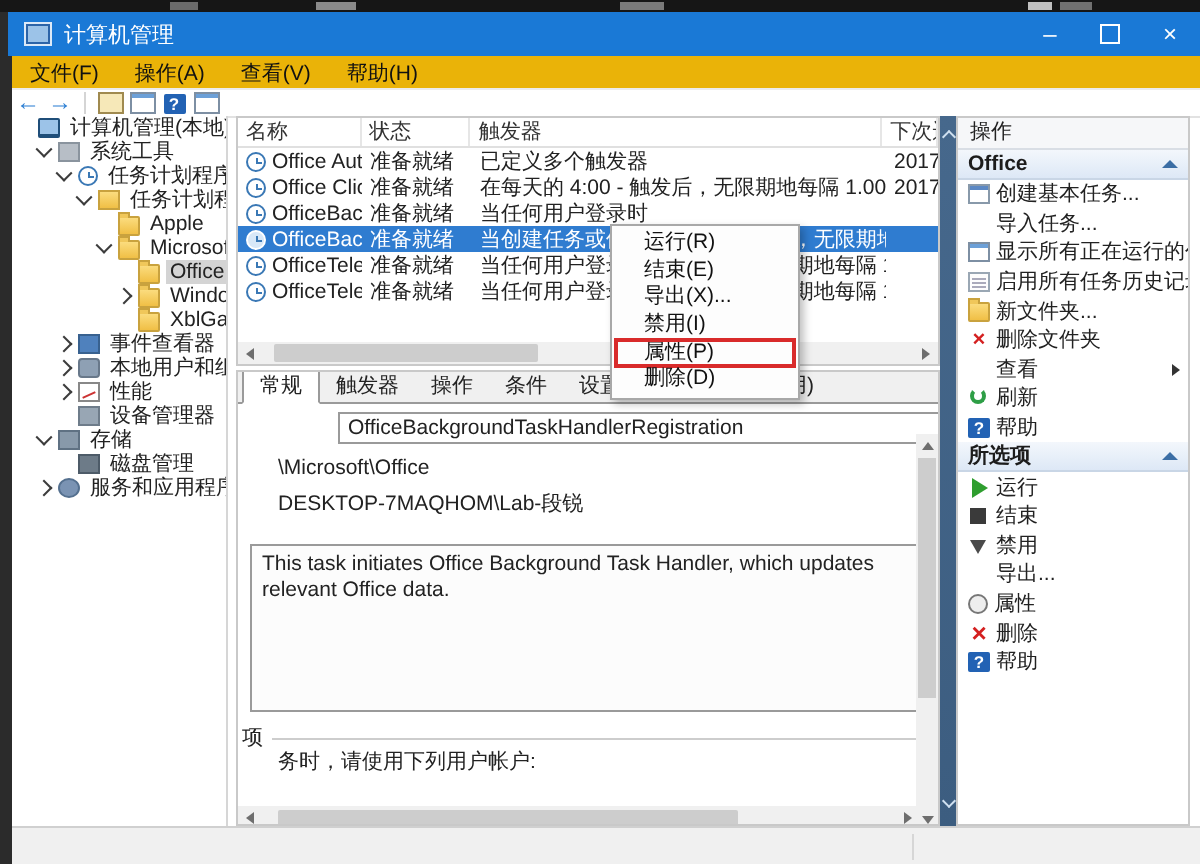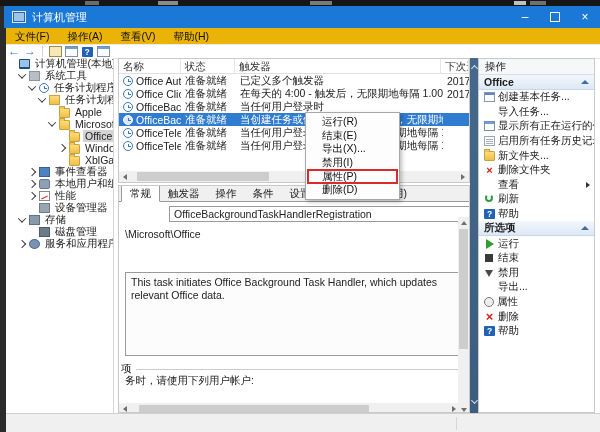--- a/index.html
+++ b/index.html
@@ -96,21 +96,21 @@
   .tri-u{border-bottom:4px solid #6e6e6e;border-left:3px solid transparent;border-right:3px solid transparent;width:0;height:0;}
   .tri-d{border-top:4px solid #6e6e6e;border-left:3px solid transparent;border-right:3px solid transparent;width:0;height:0;}
   .thumb-h{height:9px;background:#cdcdcd;border-radius:1px;}
 
   
   .detail-pane{position:absolute;left:118px;top:185px;width:352px;height:228px;background:#fff;border:1px solid #c9c9c9;box-sizing:border-box;overflow:hidden;}
   .tabstrip{display:flex;align-items:flex-end;height:15px;background:#f0f0f0;border-bottom:1px solid #9a9a9a;padding-left:2px;}
   .tab{padding:1px 8px;height:13px;line-height:13px;color:#222;white-space:nowrap;}
   .tab.active{background:#fff;border:1px solid #9a9a9a;border-bottom:1px solid #fff;margin-bottom:-1px;}
   .dfield{position:absolute;left:6px;width:338px;border:1px solid #9a9a9a;background:#fff;line-height:12px;padding:1px 4px;box-sizing:border-box;white-space:nowrap;overflow:hidden;margin-left:44px;}
-  .dtext{position:absolute;left:6px;white-space:nowrap;}
+  .dtext{position:absolute;left:20px;white-space:nowrap;}
   .descbox{position:absolute;left:6px;top:70px;width:338px;height:84px;border:1px solid #9a9a9a;background:#fcfcfc;padding:3px 5px;box-sizing:border-box;line-height:13px;}
   .groupline{position:absolute;left:2px;top:160px;width:340px;display:flex;align-items:center;}
   .groupline .ln{flex:1;border-top:1px solid #cdcdcd;margin-left:4px;}
   .emrow{position:absolute;left:0;top:204px;width:344px;height:13px;background:#e8e8e8;line-height:13px;padding-left:2px;box-sizing:border-box;}
   .vscroll{position:absolute;right:0;top:15px;width:11px;height:198px;background:#f0f0f0;}
   .vscroll .sbtn{width:11px;height:11px;}
   .thumb-v{position:absolute;left:1px;top:12px;width:9px;height:120px;background:#cdcdcd;}
   .dhscroll{position:absolute;left:0;bottom:0;width:341px;height:12px;background:#f0f0f0;display:flex;align-items:center;}
 
   
@@ -355,20 +355,21 @@
         <div class="tab active">常规</div>
         <div class="tab">触发器</div>
         <div class="tab">操作</div>
         <div class="tab">条件</div>
         <div class="tab">设置</div>
         <div class="tab">历史记录(已禁用)</div>
       </div>
     <div style="position:relative;width:100%;height:213px;">
       <div class="dfield" style="top:4px">OfficeBackgroundTaskHandlerRegistration</div>
       <div class="dtext" style="top:26px">\Microsoft\Office</div>
+      <div class="dtext" style="top:43px">DESKTOP-7MAQHOM\Lab-段锐</div>
       <div class="descbox"><span>This task initiates Office Background Task Handler, which updates relevant Office data.</span></div>
       <div class="groupline">
         <span>项</span>
         <span class="ln"></span>
       </div>
       <div class="dtext" style="top:172px">务时，请使用下列用户帐户:</div>
       <div class="emrow"><span>EM</span></div>
       <div class="dtext" style="top:202px">在用户登录时运行</div>
 
       <div class="vscroll">

